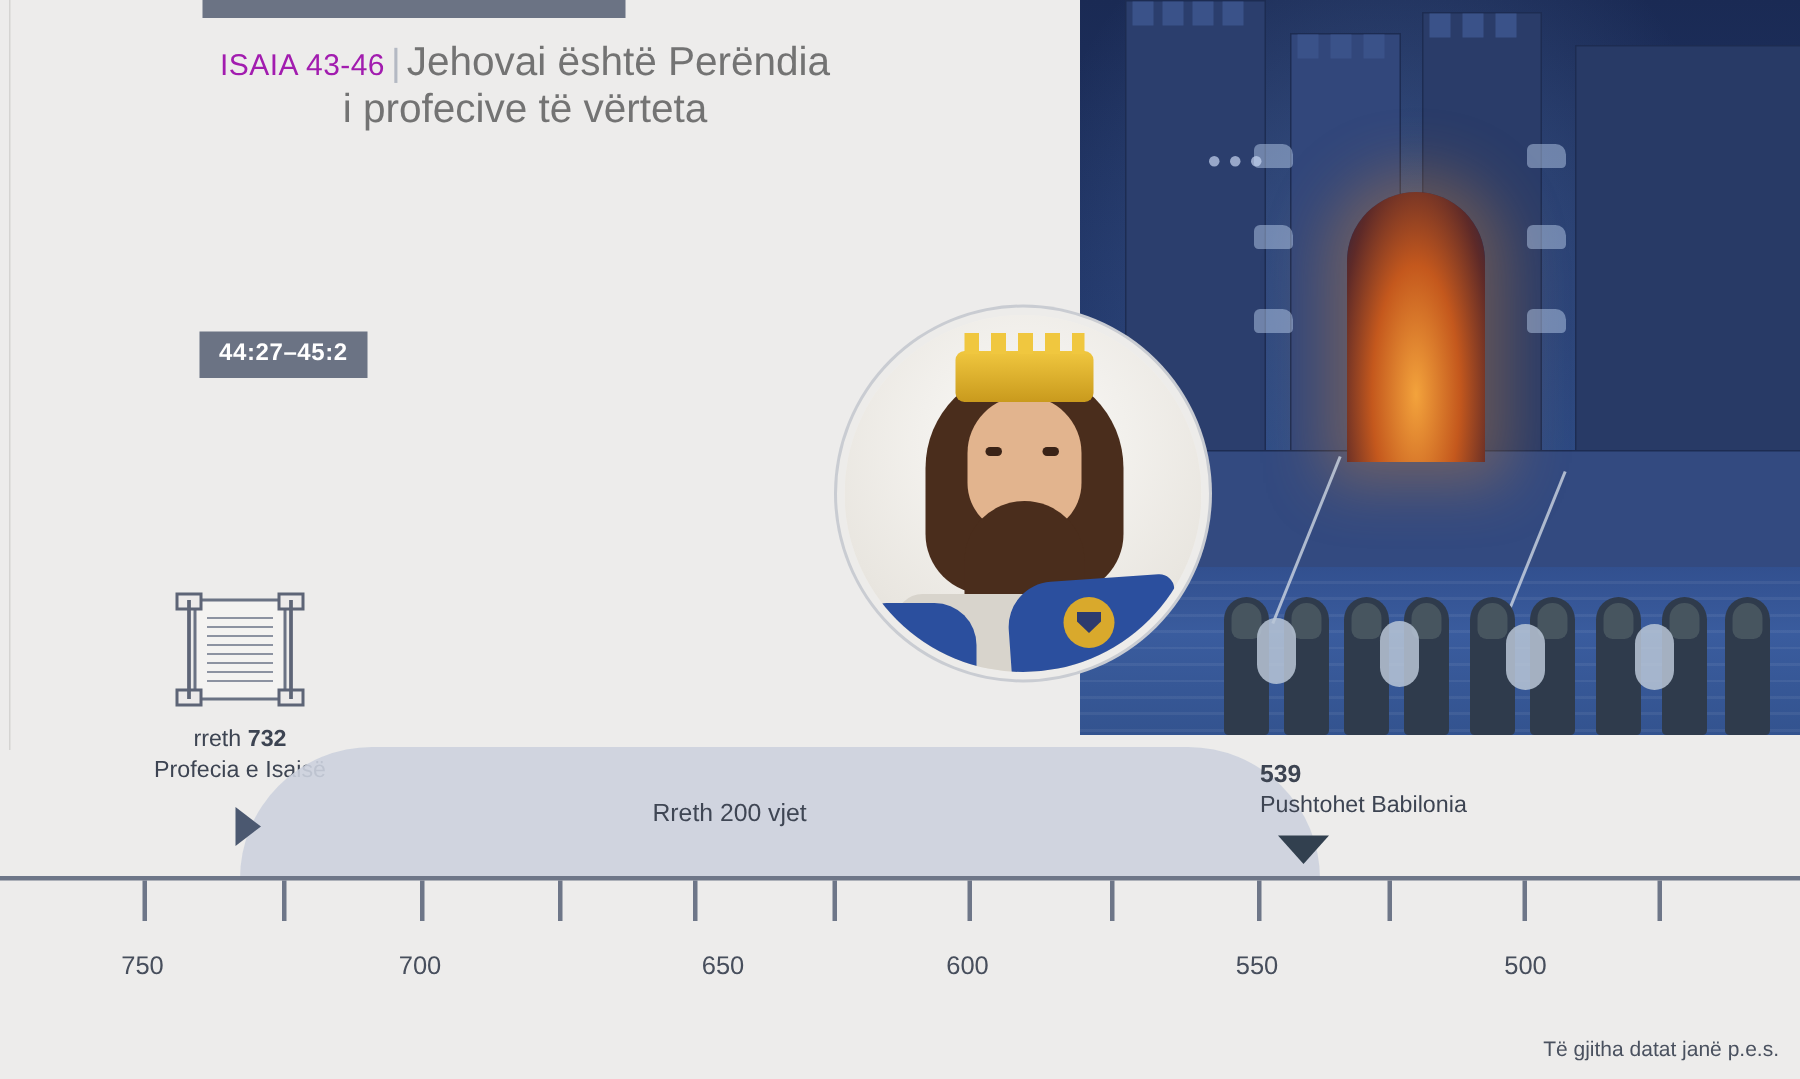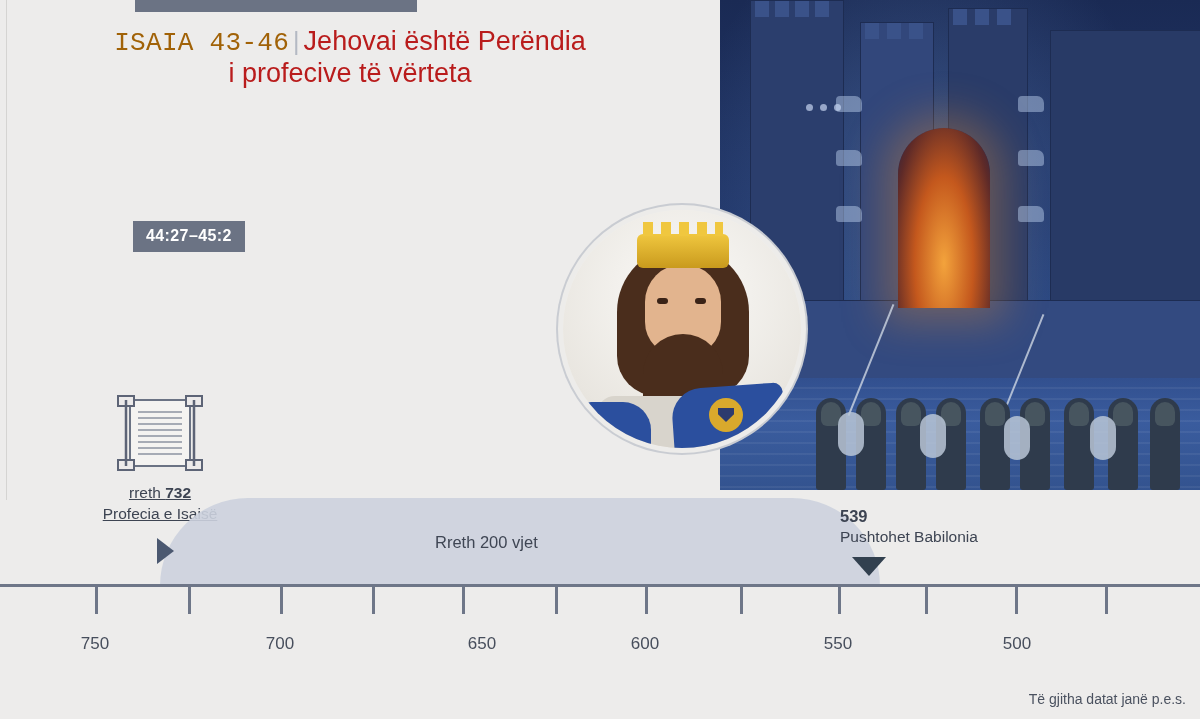--- a/index.html
+++ b/index.html
@@ -45,33 +45,32 @@
   }
   .headline {
     position: absolute;
     left: 70px;
     top: 26px;
     width: 560px;
     text-align: center;
     line-height: 1.16;
   }
   .headline .ref {
-    font-size: 26px;
-    color: #a16207;
+    font-size: 20px;
+    color: #a21caf;
     letter-spacing: .3px;
-    font-family: Liberation Mono, monospace;
   }
   .headline .divider {
     font-size: 25px;
     color: #b4b9c3;
     padding: 0 4px;
   }
   .headline .main {
     font-size: 27px;
-    color: #b91c1c;
+    color: #737373;
   }
 
   
   .intro {
     position: absolute;
     left: 133px;
     top: 125px;
     width: 505px;
     font-size: 17.5px;
     line-height: 1.53;
@@ -130,21 +129,20 @@
   }
   .scroll-caption {
     position: absolute;
     left: 60px;
     top: 483px;
     width: 200px;
     text-align: center;
     font-size: 15.5px;
     line-height: 1.35;
     color: #3d4452;
-    text-decoration: underline;
   }
   .scroll-caption .yr { font-weight: bold; }
 
   
   .scene {
     position: absolute;
     left: 720px;
     top: 0;
     width: 480px;
     height: 490px;

